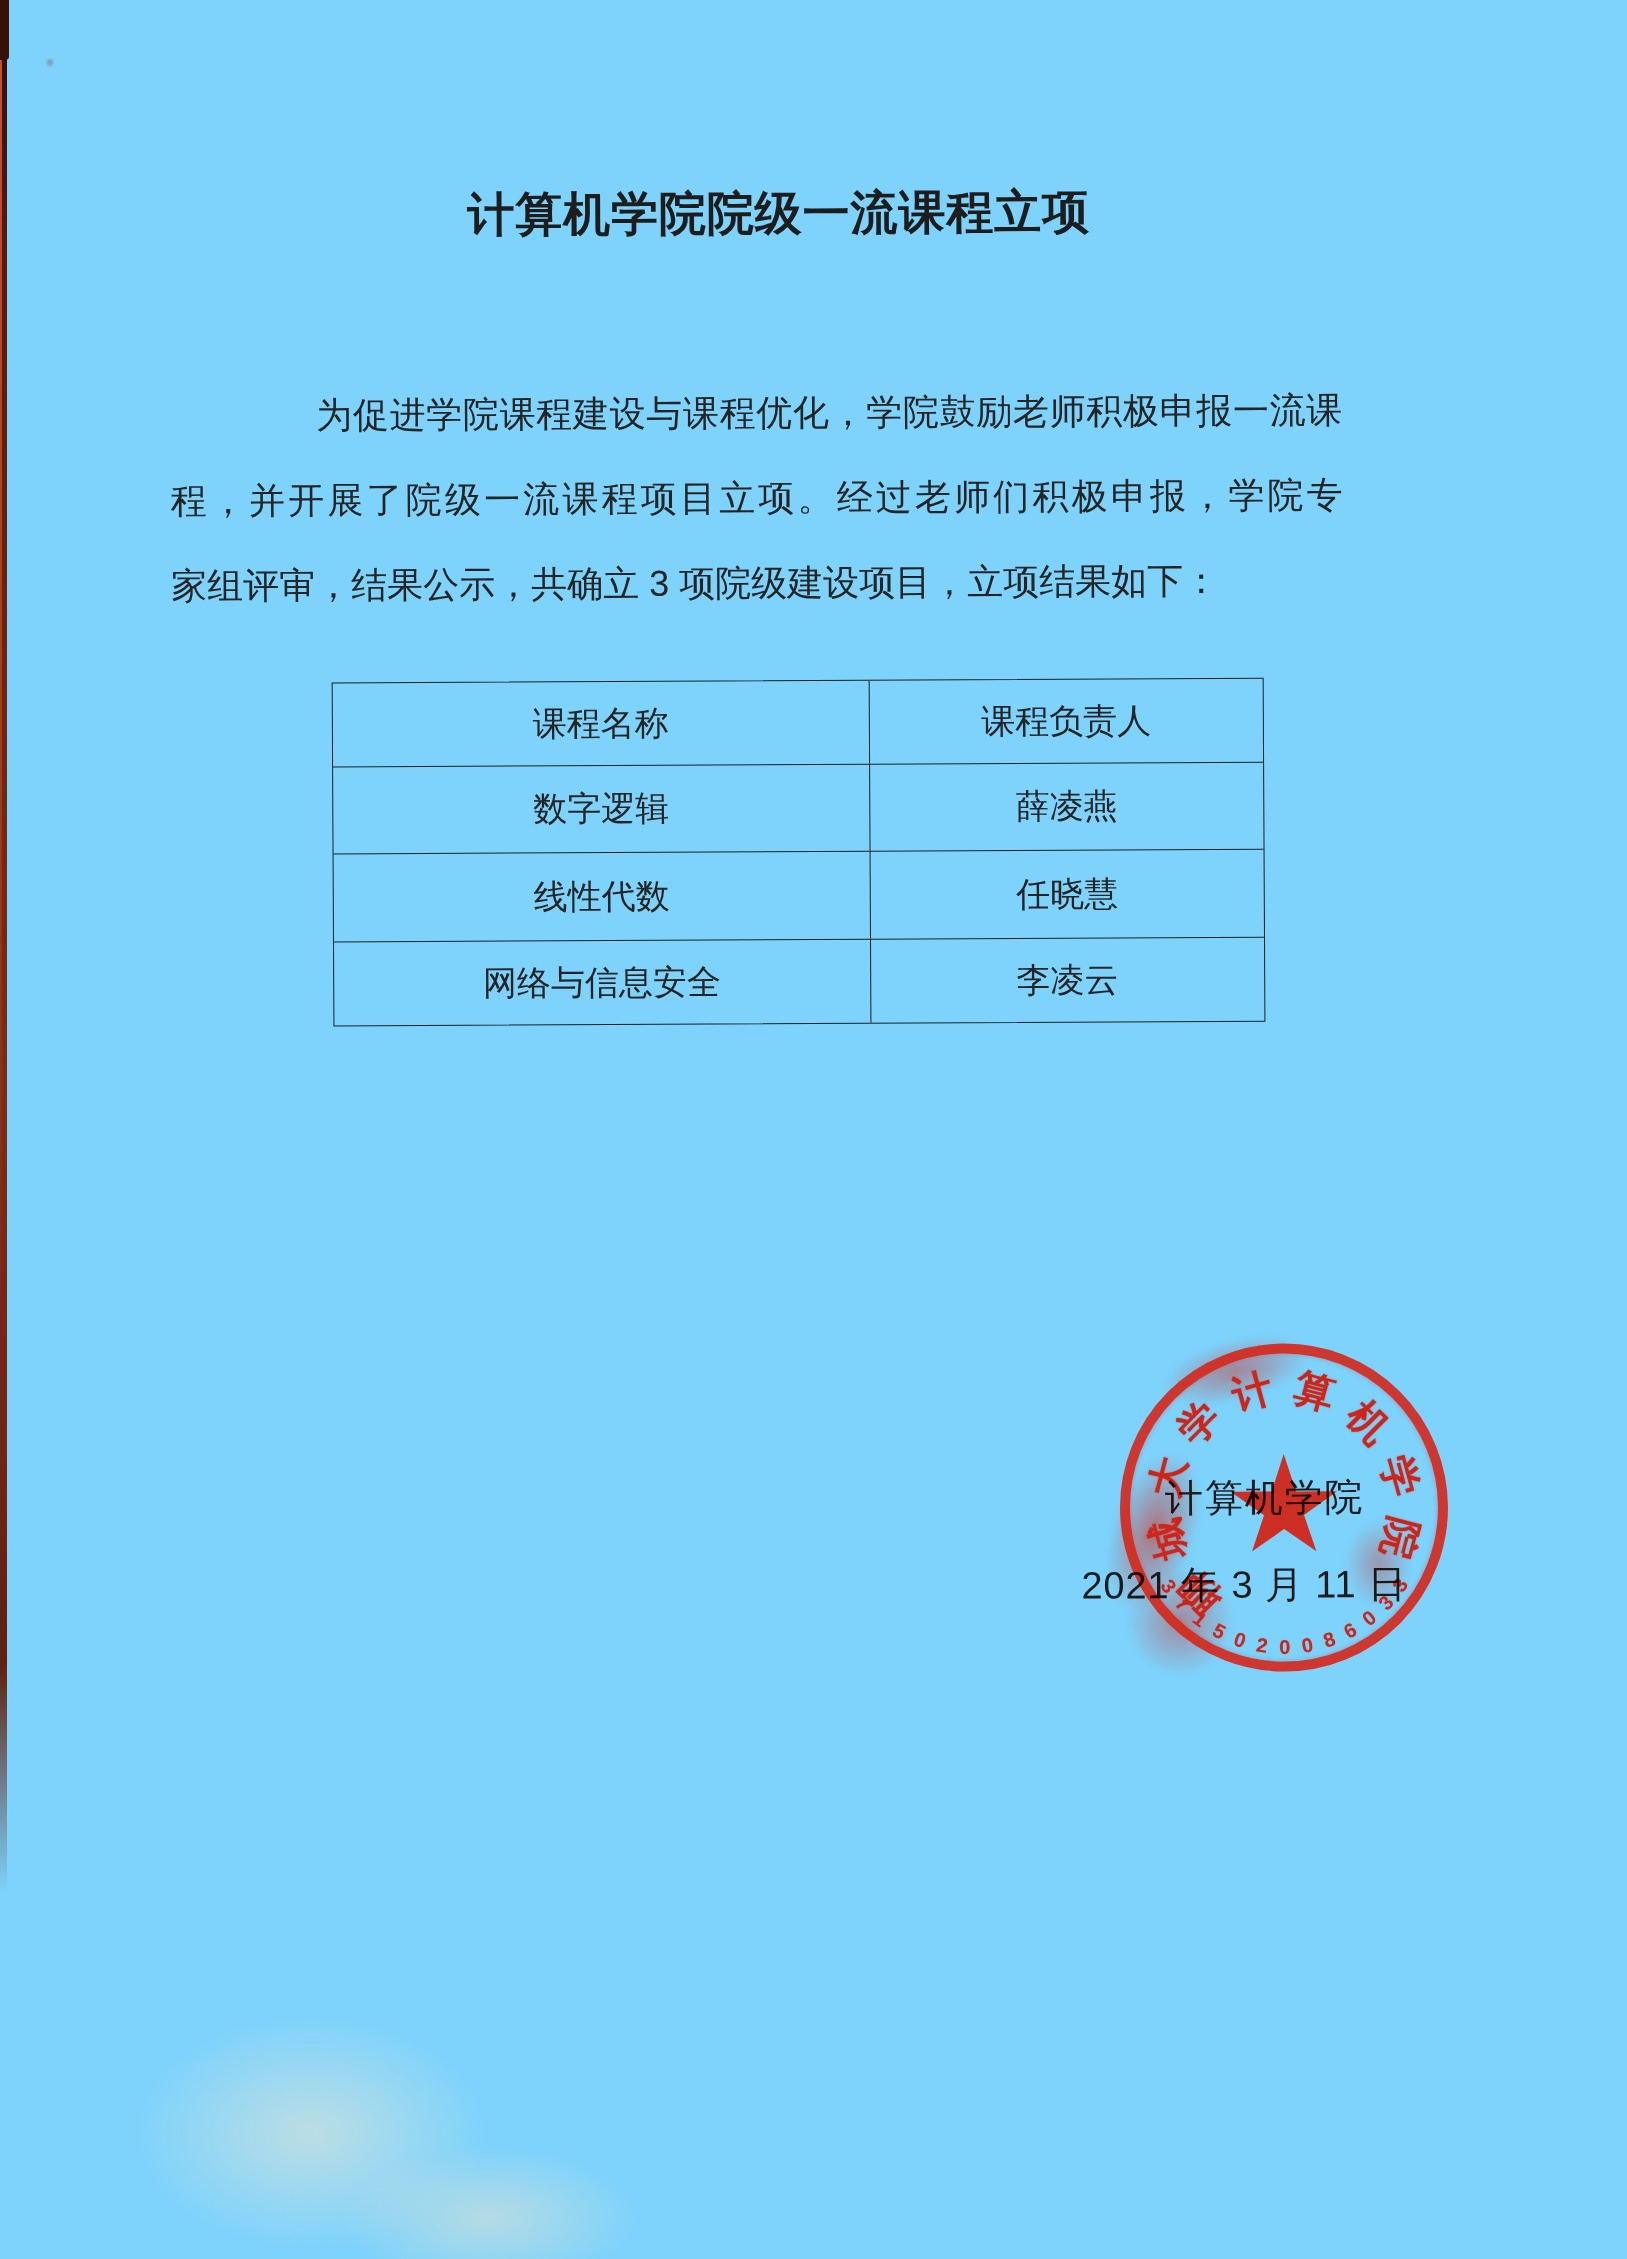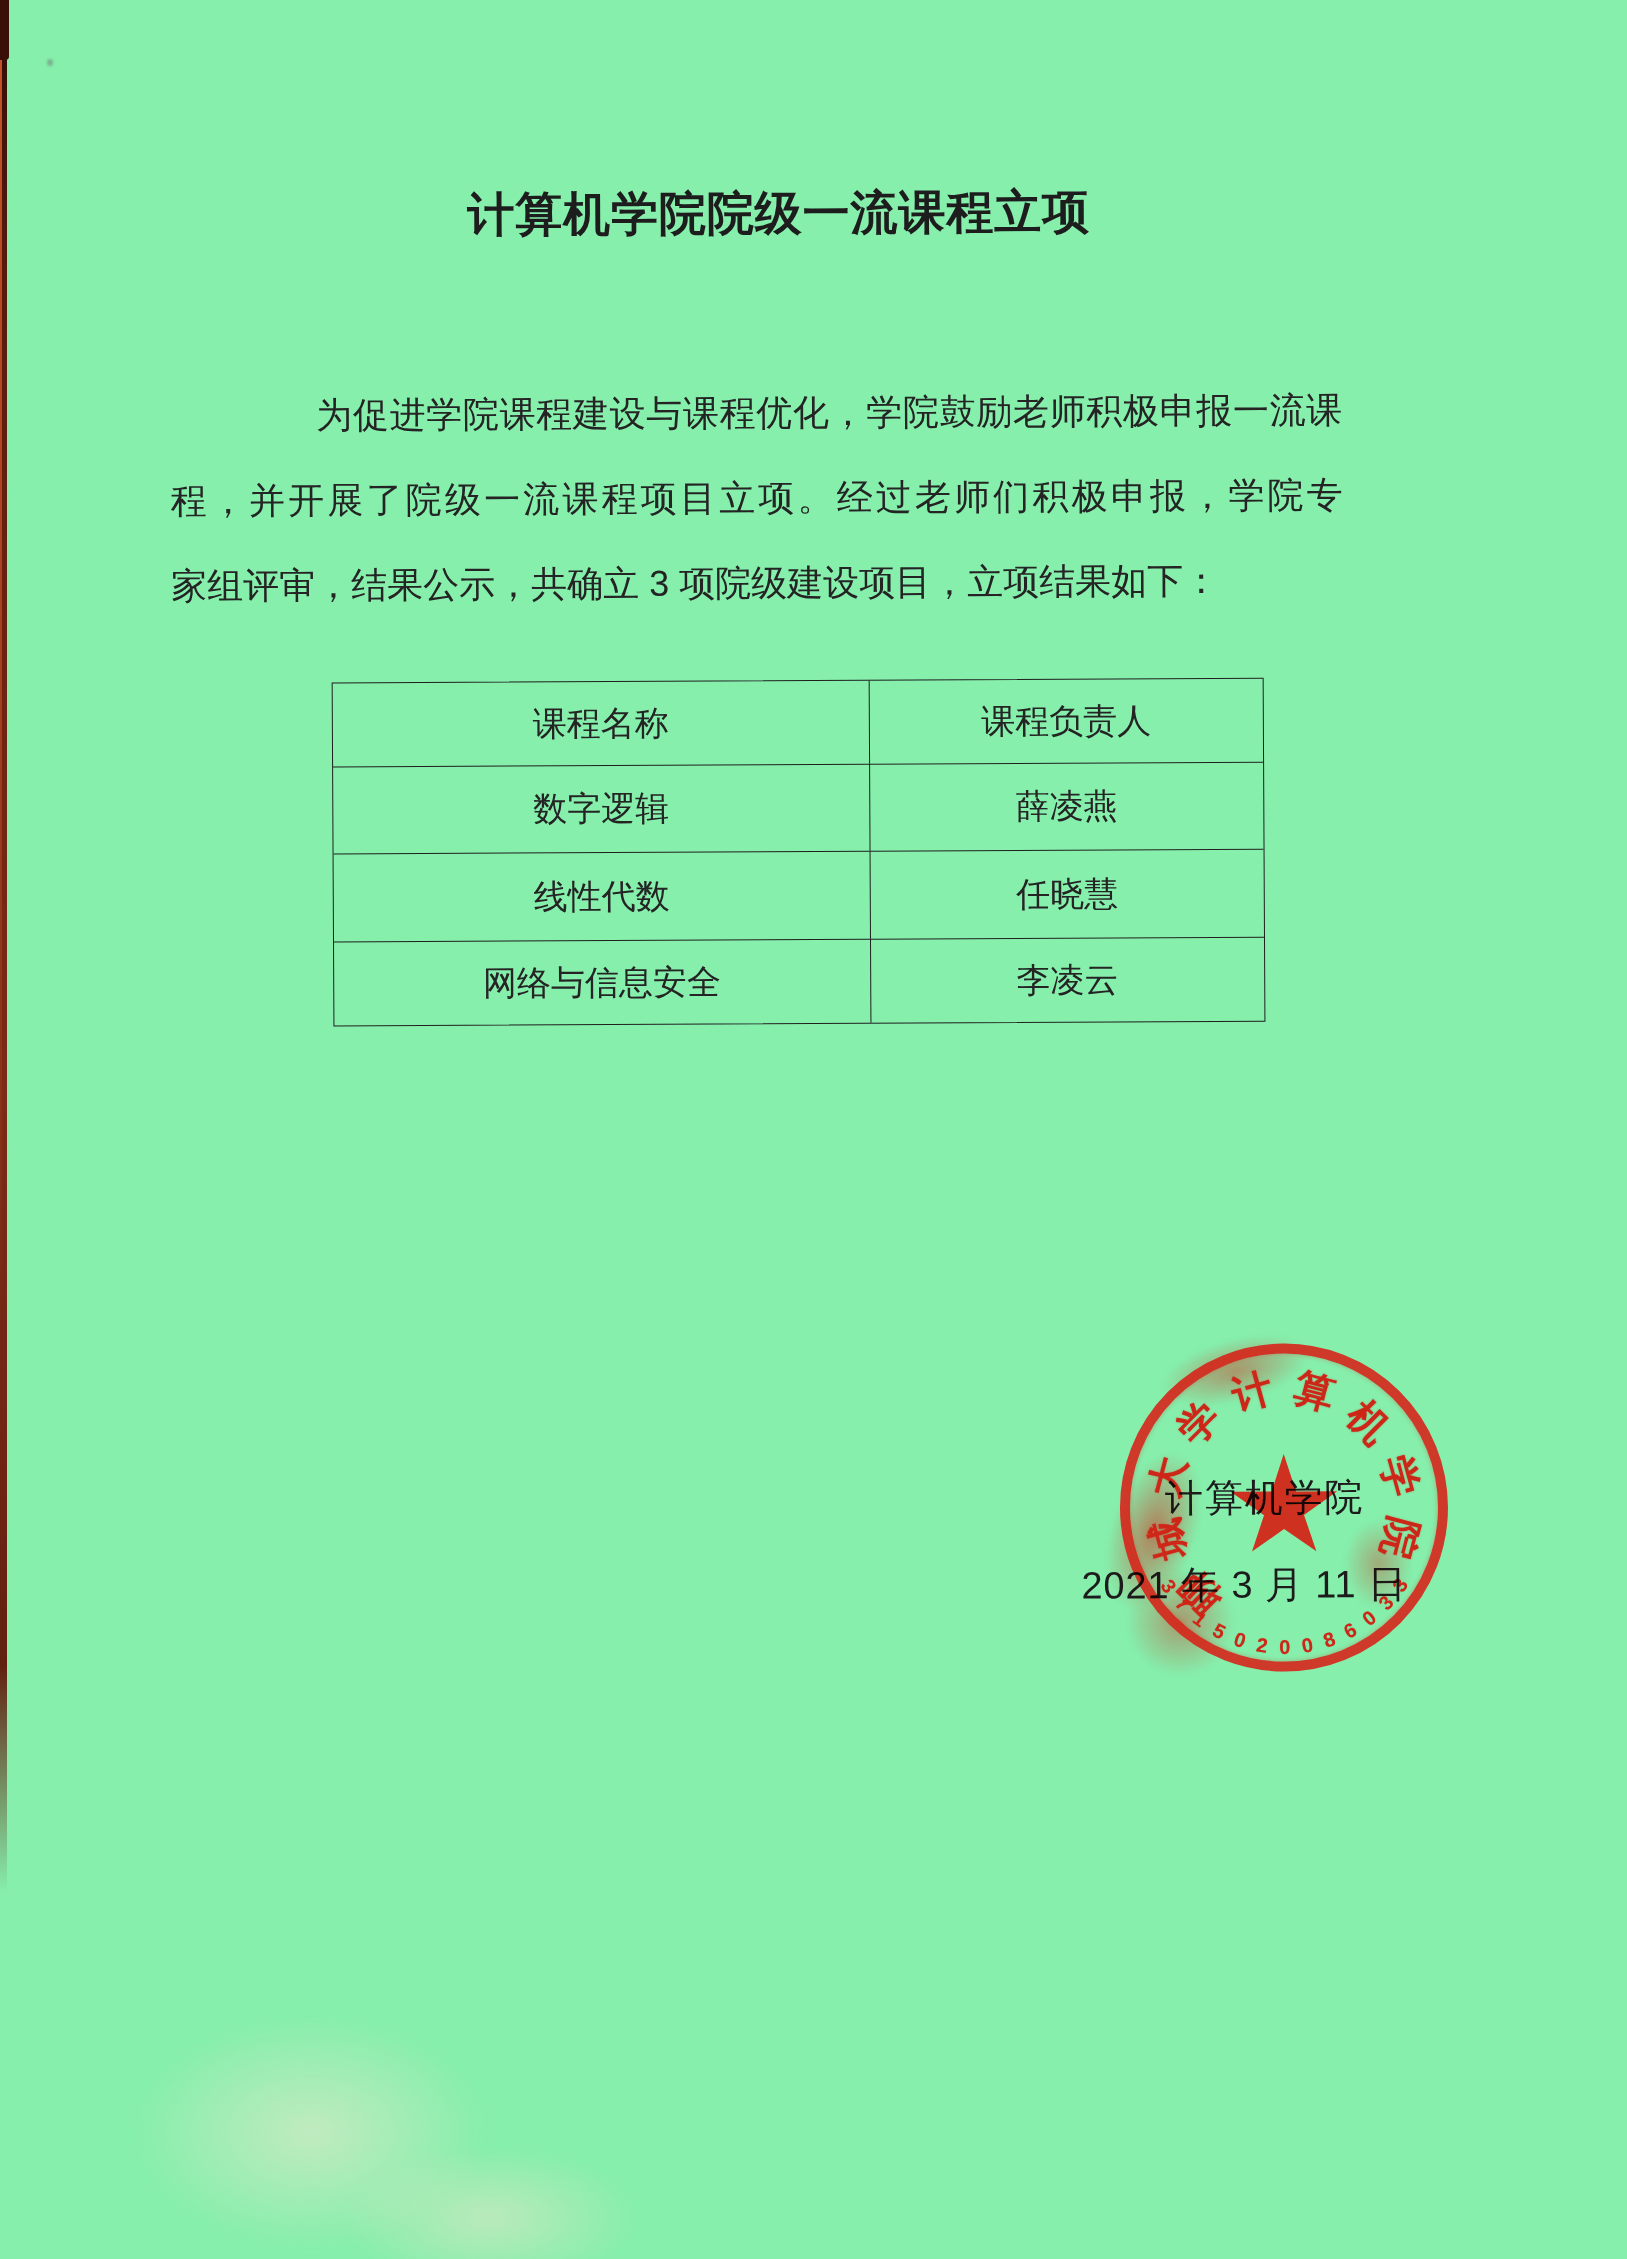--- a/index.html
+++ b/index.html
@@ -2,21 +2,21 @@
 <html style="font-size:15px"><head>
 <meta charset="utf-8">
 <style>
   html,body{margin:0;padding:0;}
   body{
     width:1627px;height:2260px;
     background:#ffffff;
     font-family:"Liberation Sans", sans-serif;
     position:relative;overflow:hidden;
   }
-  .page{position:absolute;inset:0;background:#86efac;}
+  .page{position:absolute;inset:0;background:#7dd3fc;}
 
   
   .edge-strip{
     position:absolute;left:0;top:0;width:6.6px;height:1893px;
     background:linear-gradient(to bottom,
       #2e0d06 0%, #571a0d 14%, #6f2413 38%, #7b2b16 58%,
       #6f2413 78%, #61200f 88%, rgba(111,36,19,0) 100%);
   }
   .edge-strip::before{
     content:"";position:absolute;left:0;top:0;width:1.9px;height:70%;

